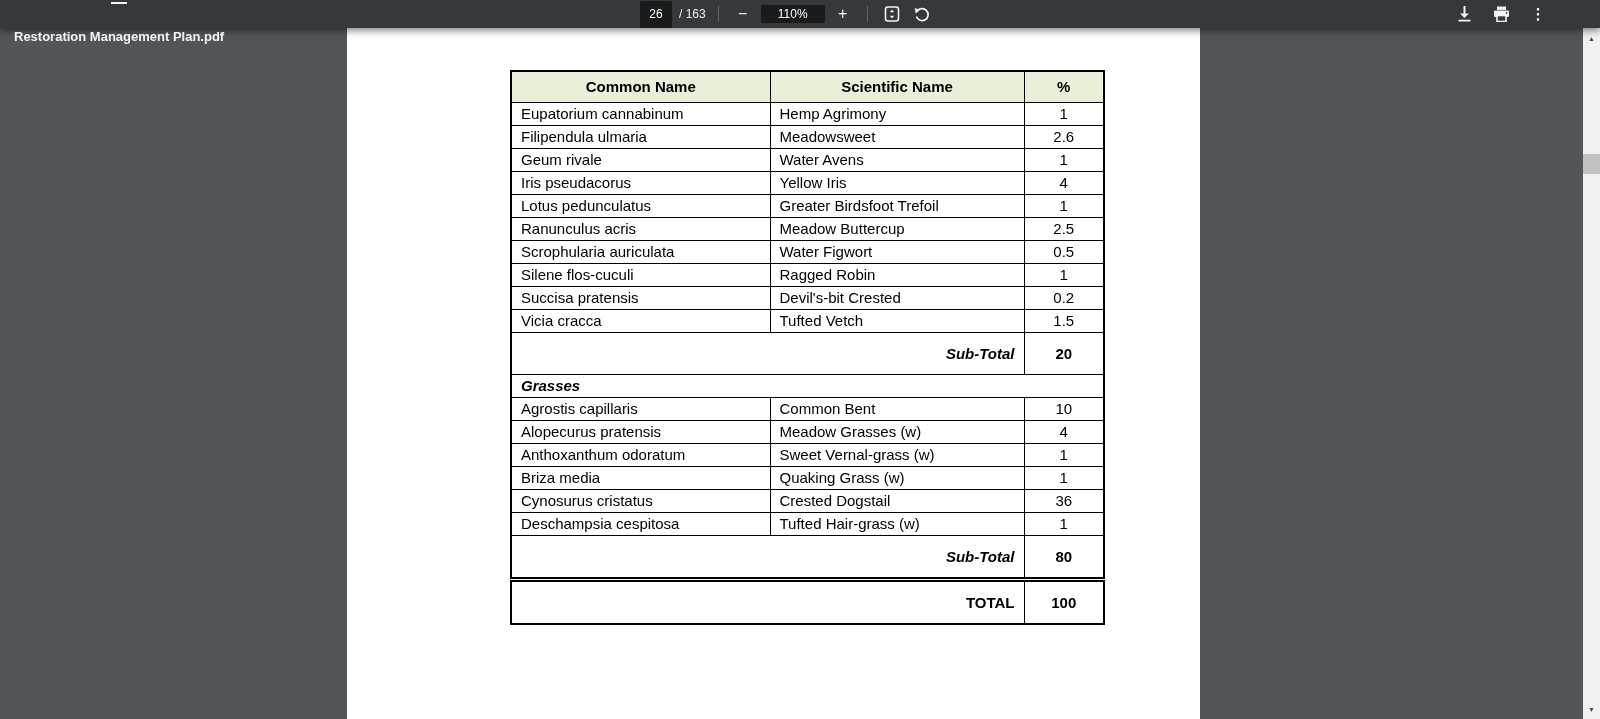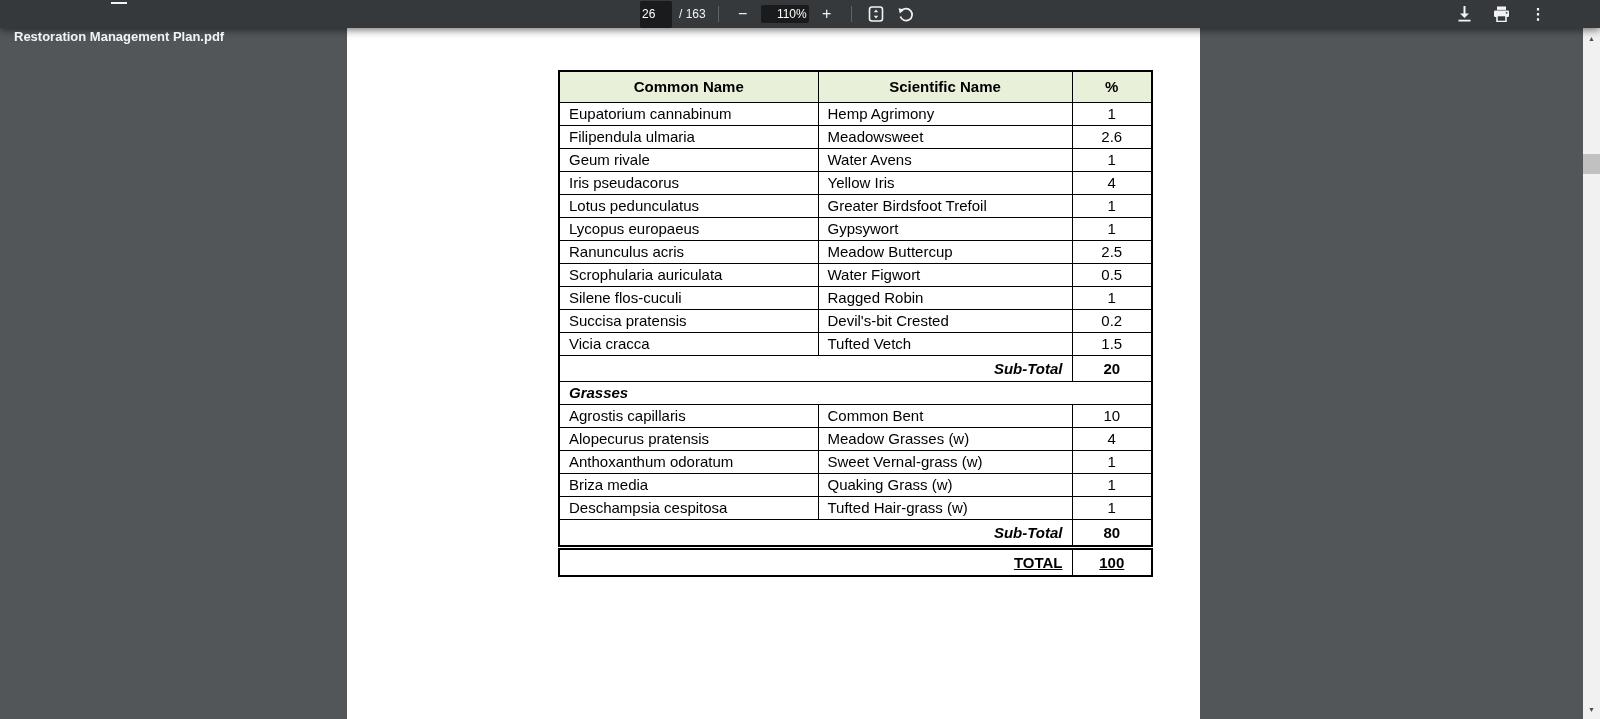--- a/index.html
+++ b/index.html
@@ -21,31 +21,31 @@
   .tb-left { display:flex; align-items:center; gap:20px; padding-left:14px;flex-direction:column; }
   .doc-title { font-size:13px; font-weight:bold; color:#f1f3f4; white-space:nowrap; }
   .icon-btn {
     background:transparent; border:none; padding:0; margin:0;
     width:24px; height:24px; display:flex; align-items:center; justify-content:center;
     color:#f1f3f4; cursor:pointer; border-radius:50%;
   }
   .tb-center { position:absolute; left:640px; top:0; height:28px; display:flex; align-items:center; }
   .page-input {
     width:32px; height:27px; background:#191b1c; border:none; border-radius:2px;
-    color:#fff; font-size:12px; font-family:"Liberation Sans", sans-serif;
+    color:#fff; font-size:12px; text-align:center; font-family:"Liberation Sans", sans-serif;
   }
   .page-total { font-size:12px; color:#f1f3f4; margin-left:7px; white-space:nowrap; }
   .tb-divider { width:1px; height:16px; background:#5f6368; margin:0 12px; }
   .zoom-btn {
     background:transparent; border:none; color:#f1f3f4; font-size:16px; line-height:16px;
     width:24px; height:24px; cursor:pointer; padding:0;
   }
   .zoom-input {
-    width:48px; height:18px; background:#191b1c; border:none; border-radius:2px;
-    color:#fff; font-size:12px; text-align:right; margin:0 6px; font-family:"Liberation Sans", sans-serif;
+    width:64px; height:18px; background:#191b1c; border:none; border-radius:2px;
+    color:#fff; font-size:12px; text-align:center; margin:0 6px; font-family:"Liberation Sans", sans-serif;
   }
   .tb-right { margin-left:auto; display:flex; align-items:center; gap:13px; padding-right:50px; }
   .kebab { font-size:15px; letter-spacing:0; font-weight:bold; }
 
   
   .viewer { position:absolute; top:28px; left:0; width:1600px; height:691px; background:#525659; }
   .page {
     position:absolute; left:347px; top:0; width:853px; height:691px;
     background:#ffffff;
   }
@@ -61,36 +61,35 @@
   .sb-down { bottom:2px; }
   .sb-thumb { position:absolute; left:0; top:126px; width:17px; height:20px; background:#c1c1c1; cursor:pointer; }
 
   
   .seed-table {
     position:absolute; left:163px; top:42px;
     border-collapse:collapse;
     border:2px solid #000;
     font-size:15px; color:#000;
     table-layout:fixed;
-    margin-left:48px;
   }
   .seed-table col.c1 { width:259px; }
   .seed-table col.c2 { width:254px; }
   .seed-table col.c3 { width:80px; }
   .seed-table th, .seed-table td { border:1px solid #000; overflow:hidden; white-space:nowrap; }
   .seed-table th {
     background:#e9f0da; height:31px; font-weight:bold; font-size:15px; text-align:center;
   }
   .seed-table td { height:23px; padding:0 0 0 9px; text-align:left; }
   .seed-table td.pct { text-align:center; padding:0; }
   .seed-table tr.section-row td { font-weight:bold; font-style:italic; }
   .seed-table td.tot-label { text-align:right; padding:0 9px 0 0; font-weight:bold; }
   .seed-table tr.subtotal-row td.tot-label { font-style:italic;padding-left:44px; }
-  .seed-table td.tot-value { text-align:center; padding:4px; font-weight:bold; }
-  .seed-table tr.total-row td { border-top:5px double #000; height:28px;text-decoration:underline; }
+  .seed-table td.tot-value { text-align:center; padding:12px; font-weight:bold; }
+  .seed-table tr.total-row td { border-top:5px double #000; height:28px; }
 </style>
 </head>
 <body>
 
 <div class="toolbar">
   <div class="tb-left">
     <button class="icon-btn">
       <svg width="16" height="14" viewBox="0 0 16 14">
         <rect x="0" y="0" width="16" height="2" fill="#f1f3f4"></rect>
         <rect x="0" y="6" width="16" height="2" fill="#f1f3f4"></rect>
@@ -180,25 +179,20 @@
             <td>Iris pseudacorus</td>
             <td>Yellow Iris</td>
             <td class="pct">4</td>
           </tr>
           <tr>
             <td>Lotus pedunculatus</td>
             <td>Greater Birdsfoot Trefoil</td>
             <td class="pct">1</td>
           </tr>
           <tr>
-            <td>Lycopus europaeus</td>
-            <td>Gypsywort</td>
-            <td class="pct">1</td>
-          </tr>
-          <tr>
             <td>Ranunculus acris</td>
             <td>Meadow Buttercup</td>
             <td class="pct">2.5</td>
           </tr>
           <tr>
             <td>Scrophularia auriculata</td>
             <td>Water Figwort</td>
             <td class="pct">0.5</td>
           </tr>
           <tr>
@@ -235,20 +229,25 @@
           </tr>
           <tr>
             <td>Anthoxanthum odoratum</td>
             <td>Sweet Vernal-grass (w)</td>
             <td class="pct">1</td>
           </tr>
           <tr>
             <td>Briza media</td>
             <td>Quaking Grass (w)</td>
             <td class="pct">1</td>
+          </tr>
+          <tr>
+            <td>Cynosurus cristatus</td>
+            <td>Crested Dogstail</td>
+            <td class="pct">36</td>
           </tr>
           <tr>
             <td>Deschampsia cespitosa</td>
             <td>Tufted Hair-grass (w)</td>
             <td class="pct">1</td>
           </tr>
           <tr class="subtotal-row">
             <td class="tot-label" colspan="2">Sub-Total</td>
             <td class="tot-value">80</td>
           </tr>

